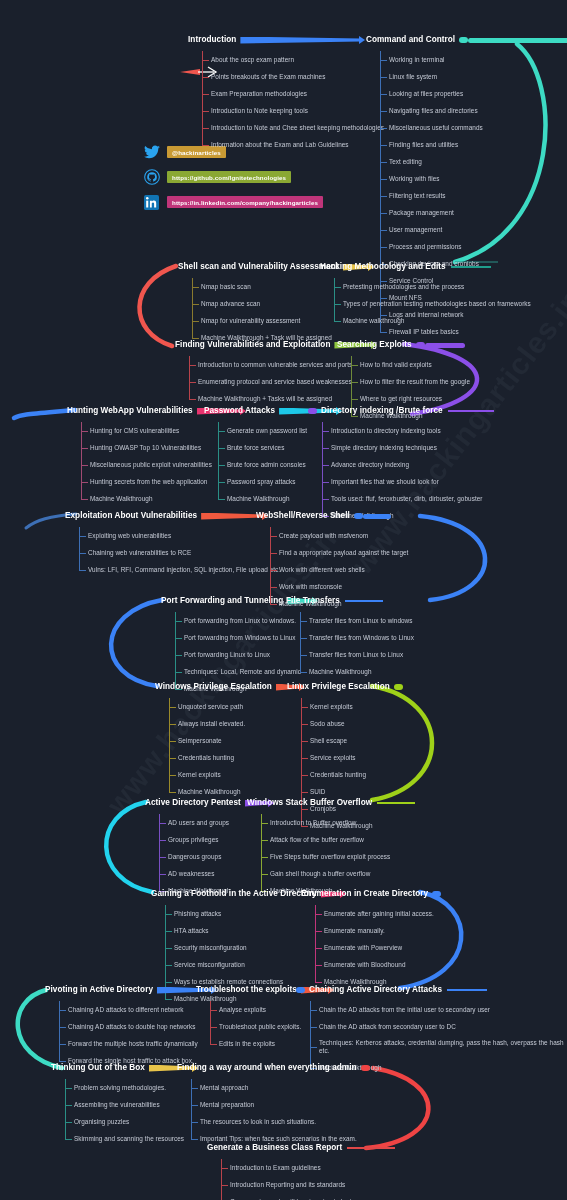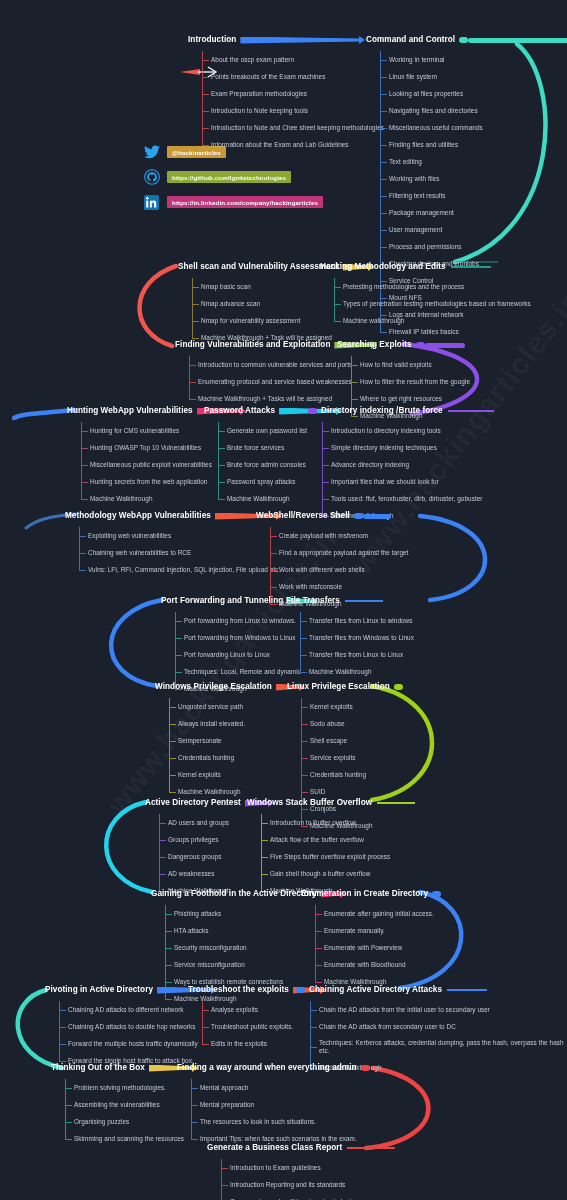--- a/index.html
+++ b/index.html
@@ -474,21 +474,21 @@
         </div>
         <div class="kid">
           <i class="tick" style="background: rgb(122, 79, 196);"></i>
           <span>Machine Walkthrough</span>
         </div>
       </div>
     </div>
 
   <div class="branch" style="left:65px; top:510px;">
       <div class="branch-head">
-        <span class="branch-title">Methodology WebApp Vulnerabilities</span>
+        <span class="branch-title">Exploitation About Vulnerabilities</span>
         <span class="head-bar taper" style="width: 62px; background: rgb(240, 89, 63); height: 7px;"></span>
         <span class="arrowhead" style="border-left: 6px solid rgb(240, 89, 63);"></span>
       </div>
       <div class="kids">
         <div class="spine" style="background: rgb(61, 111, 181); height: 43px;"></div>
         <div class="kid">
           <i class="tick" style="background: rgb(61, 111, 181);"></i>
           <span>Exploiting web vulnerabilities</span>
         </div>
         <div class="kid">
@@ -807,21 +807,21 @@
         <div class="kid">
           <i class="tick" style="background: rgb(61, 111, 181);"></i>
           <span>Forward the multiple hosts traffic dynamically</span>
         </div>
         <div class="kid">
           <i class="tick" style="background: rgb(61, 111, 181);"></i>
           <span>Forward the single host traffic to attack box.</span>
         </div>
       </div>
     </div>
-  <div class="branch" style="left:188px; top:984px;">
+  <div class="branch" style="left:196px; top:984px;">
       <div class="branch-head">
         <span class="branch-title">Troubleshoot the exploits</span>
         <span class="head-bar taper" style="width: 28px; background: rgb(240, 89, 63); height: 7px;"></span>
         <span class="arrowhead" style="border-left: 6px solid rgb(240, 89, 63);"></span>
       </div>
       <div class="kids">
         <div class="spine" style="background: rgb(184, 67, 75); height: 43px;"></div>
         <div class="kid">
           <i class="tick" style="background: rgb(184, 67, 75);"></i>
           <span>Analyse exploits</span>

